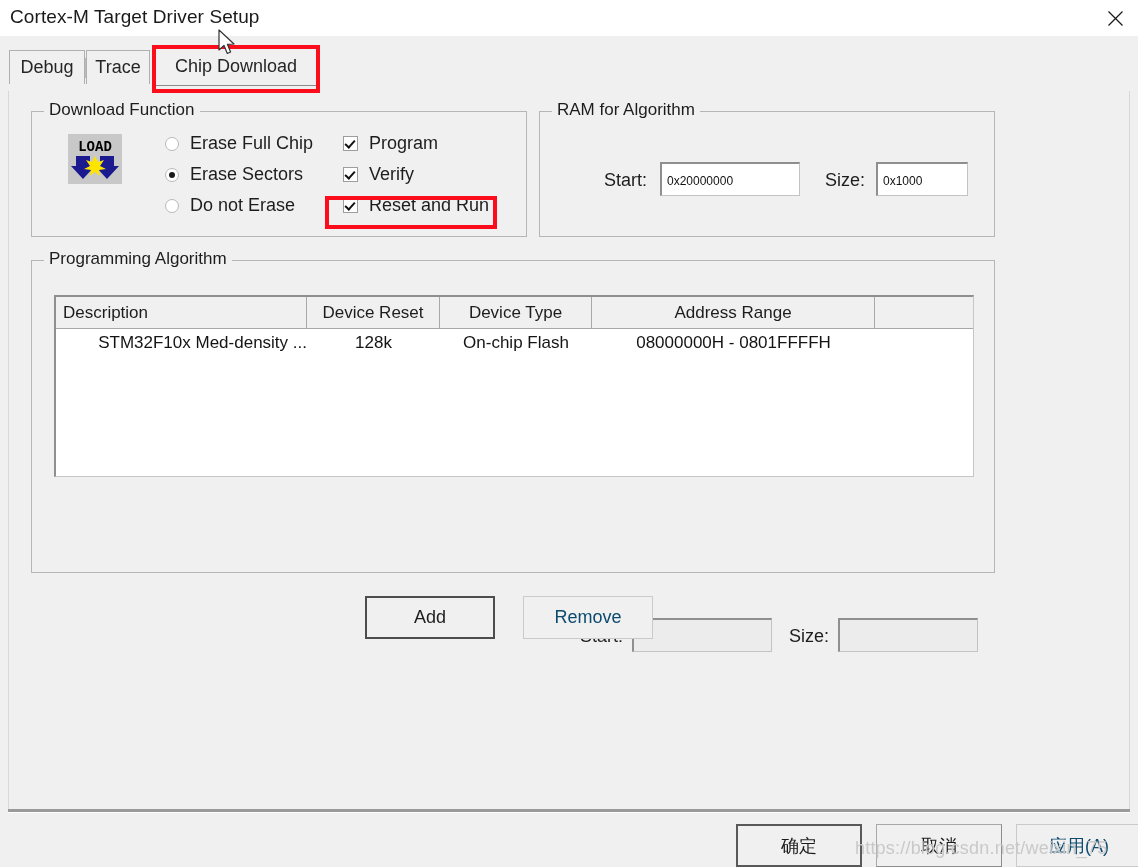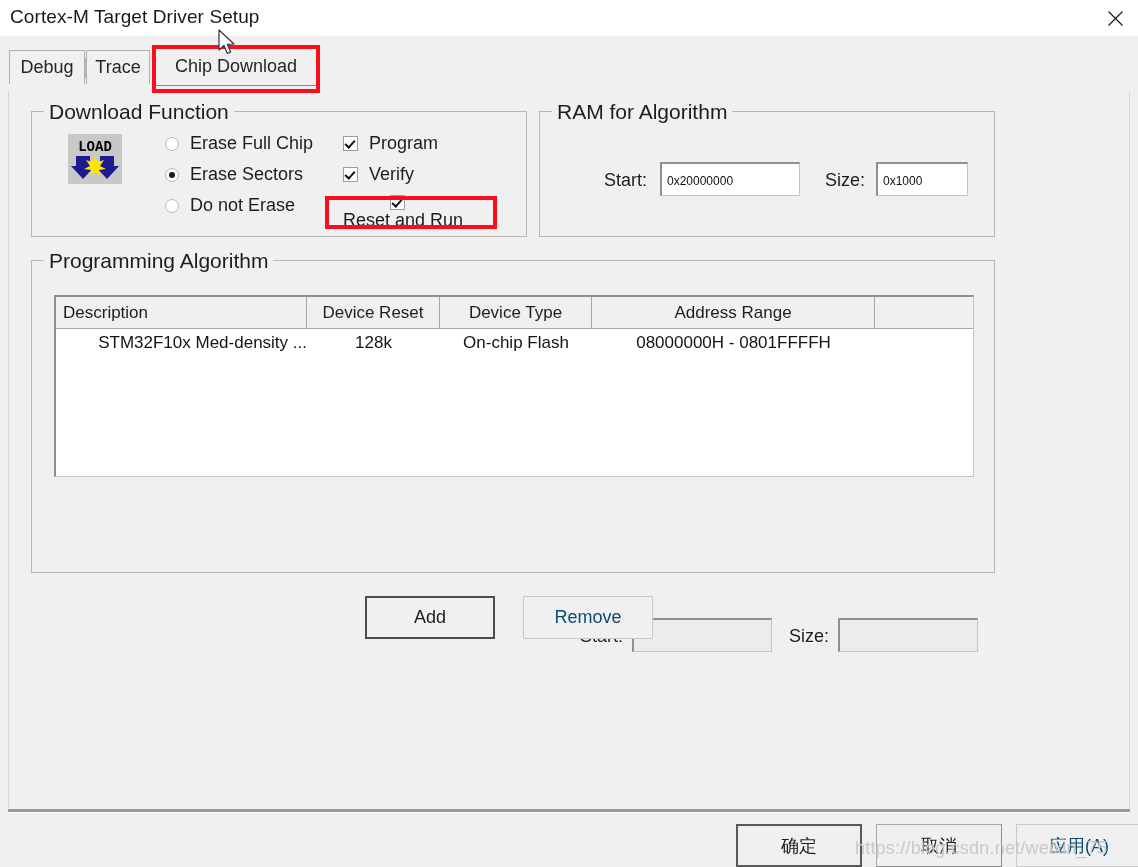--- a/index.html
+++ b/index.html
@@ -98,21 +98,21 @@
     border: 1px solid #b6b6b6;
     box-sizing: border-box;
     background: transparent;
   }
   .group-title {
     position: absolute;
     top: -12px;
     left: 12px;
     background: #f0f0f0;
     padding: 0 5px;
-    font-size: 21px;
+    font-size: 17px;
     color: #1d1d1d;
     white-space: nowrap;
   }
 
   
   .opt {
     position: absolute;
     display: flex;
     align-items: center;
     font-size: 18px;
@@ -354,21 +354,21 @@
     </div>
 
     <div class="opt" style="left:311px; top:21px;">
       <span class="checkbox checked"></span>
       <span>Program</span>
     </div>
     <div class="opt" style="left:311px; top:52px;">
       <span class="checkbox checked"></span>
       <span>Verify</span>
     </div>
-    <div class="opt" style="left:311px; top:83px;flex-direction:column;">
+    <div class="opt" style="left:311px; top:83px;">
       <span class="checkbox checked"></span>
       <span>Reset and Run</span>
     </div>
   </div>
 
   <div class="groupbox" style="left:530px; top:20px; width:456px; height:126px;">
     <div class="group-title">RAM for Algorithm</div>
 
     <div class="field-label" style="left:64px; top:58px;">Start:</div>
     <div class="textbox" style="left:120px; top:50px; width:140px; height:34px;">0x20000000</div>

